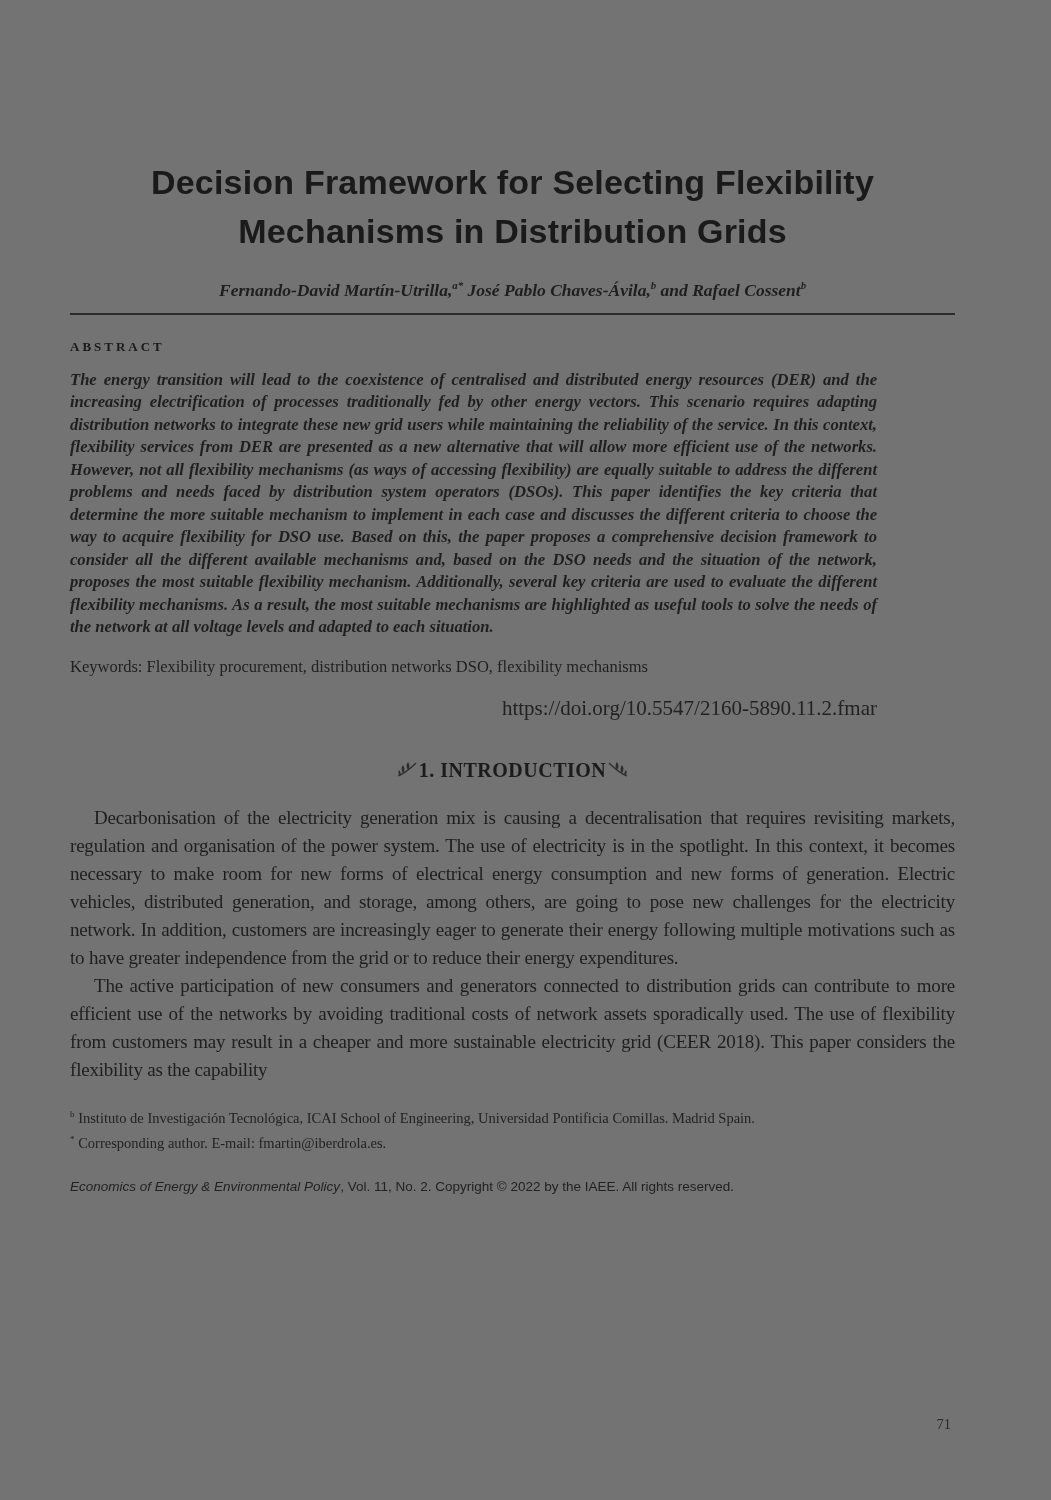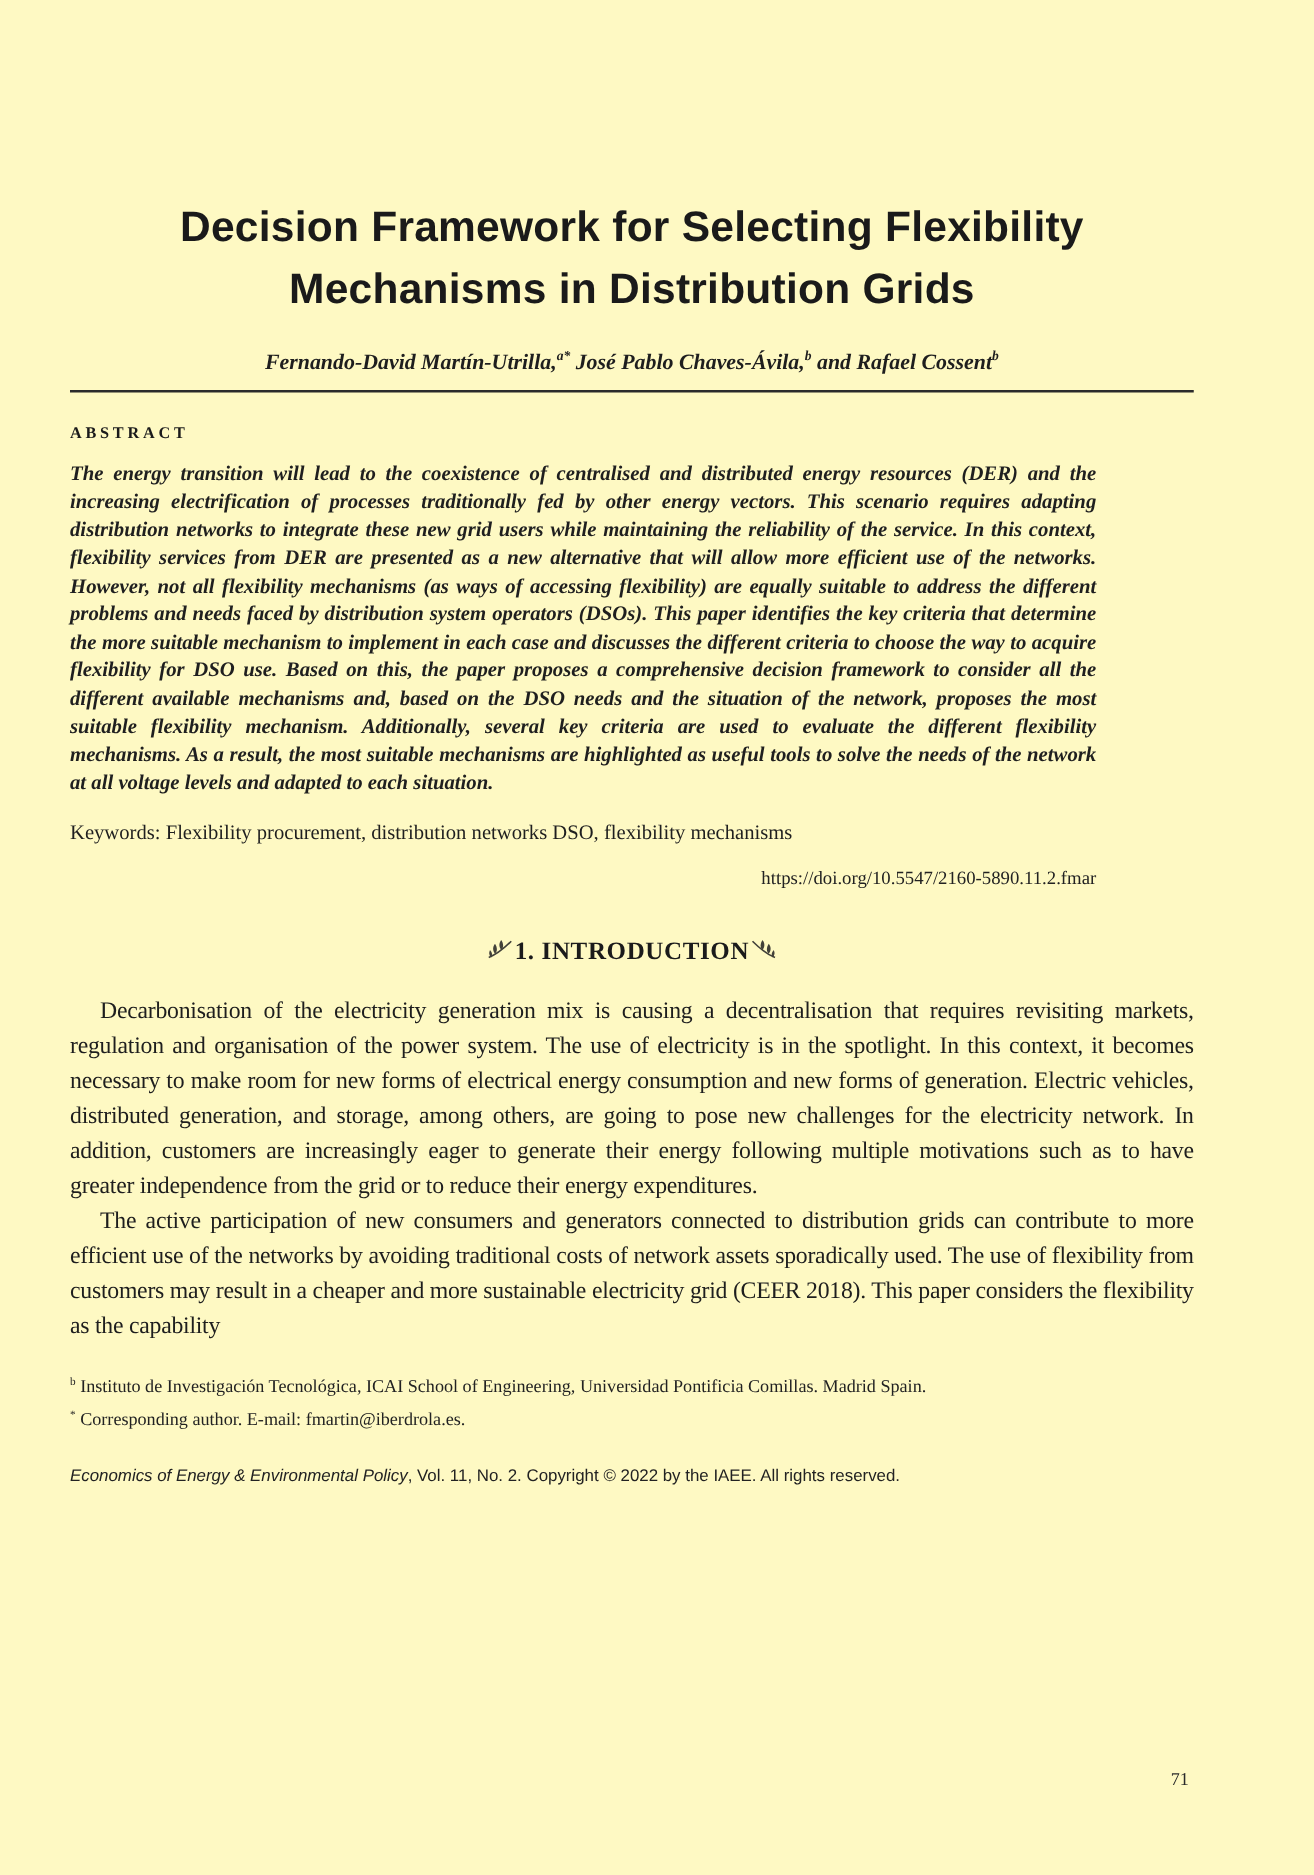--- a/index.html
+++ b/index.html
@@ -1,26 +1,26 @@
 <!DOCTYPE html>
 <html><head>
 <meta charset="utf-8">
 <style>
   html, body { margin: 0; padding: 0; background: #e8e8e8; }
   .page {
     position: relative;
     width: 1051px;
     height: 1500px;
     margin: 0 auto;
-    background: #fef9c3;
+    background: #737373;
     color: #1c1c1c;
     font-family: "Liberation Serif", serif;
     overflow: hidden;
     box-sizing: border-box;
-    padding: 0 96px 0 56px; 
+    padding: 0 96px 0 70px; 
   }
   .title {
     margin-top: 158px;
     text-align: center;
     font-family: "Liberation Sans", sans-serif;
     font-weight: 700;
     font-size: 34px;
     line-height: 49px;
     color: #1a1a1a;
     letter-spacing: 0.2px;
@@ -62,21 +62,21 @@
   .keywords {
     margin-top: 14px;
     font-size: 16.5px;
     line-height: 24px;
     color: #1f1f1f;
   }
   .keywords .kw-label { font-weight: 400; }
   .doi-line {
     margin-top: 12px;
     text-align: right;
-    font-size: 15px;
+    font-size: 21px;
     color: #222222;
   }
   .section-heading {
     margin-top: 38px;
     text-align: center;
     font-weight: 700;
     font-size: 20px;
     letter-spacing: 0.5px;
     color: #1b1b1b;
     display: flex;

